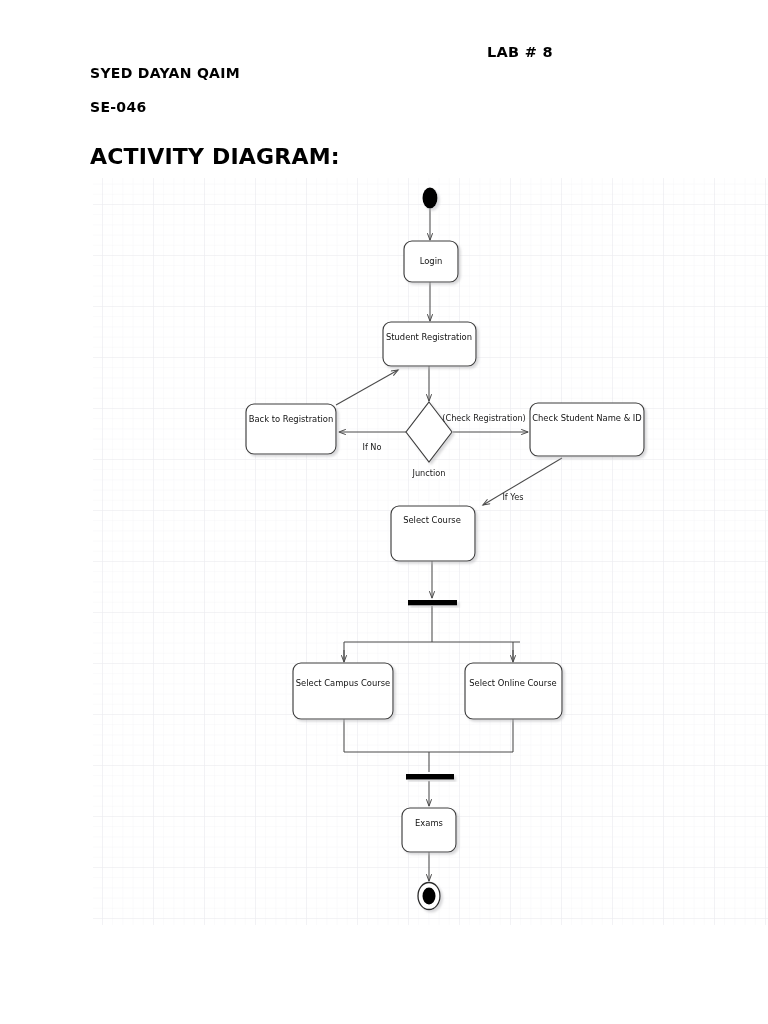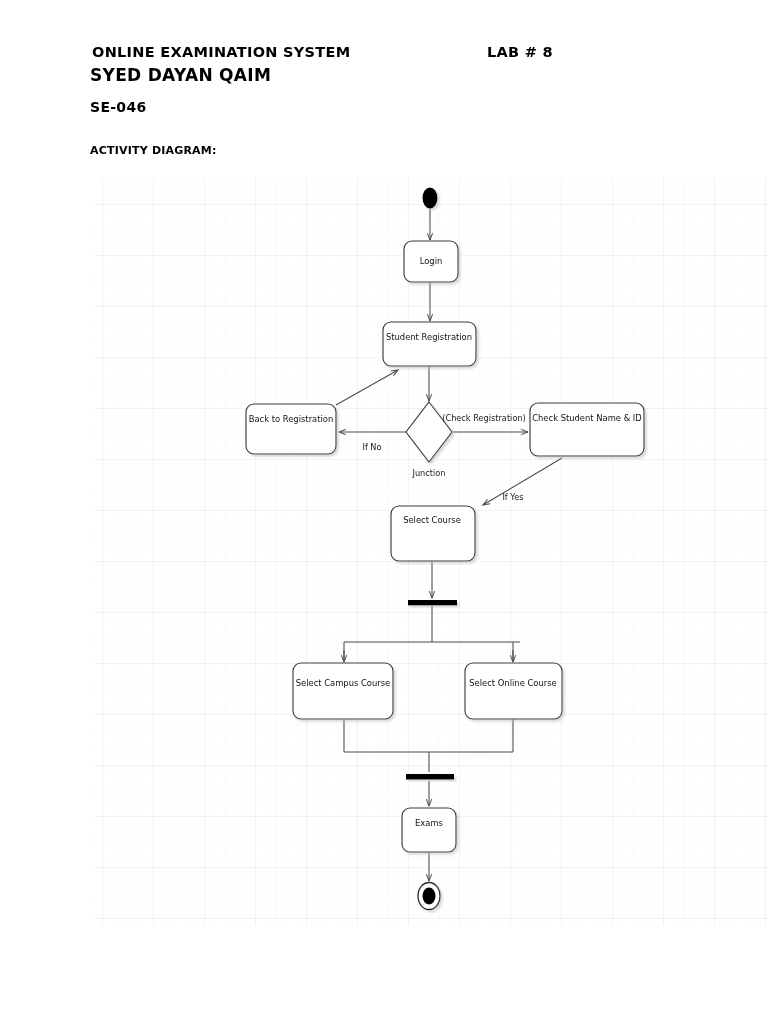--- a/index.html
+++ b/index.html
@@ -43,39 +43,39 @@
     font-size: 14.5px;
     font-weight: bold;
     letter-spacing: 0.3px;
     color: #000;
     white-space: nowrap;
     text-align: center;
   }
   .hdr-author {
     position: absolute;
     left: 90px; top: 65px;
-    font-size: 17px;
+    font-size: 14px;
     font-weight: bold;
     letter-spacing: 0.3px;
     color: #000;
     white-space: nowrap;
   }
   .hdr-code {
     position: absolute;
     left: 90px; top: 99px;
     font-size: 14px;
     font-weight: bold;
     letter-spacing: 0.3px;
     color: #000;
     white-space: nowrap;
   }
   .section-heading {
     position: absolute;
     left: 90px; top: 144px;
-    font-size: 11px;
+    font-size: 22px;
     font-weight: bold;
     letter-spacing: 0.2px;
     color: #000;
     white-space: nowrap;
   }
 
   
   .diagram-canvas {
     position: absolute;
     left: 0; top: 0;
@@ -100,21 +100,20 @@
     fill: #1a1a1a;
     text-anchor: middle;
     dominant-baseline: middle;
   }
 </style>
 </head>
 <body>
 
 <div class="doc-header">
   <div class="hdr-line1">
-    <span class="hdr-title">ONLINE EXAMINATION SYSTEM</span>
     <span class="hdr-lab">LAB # 8</span>
   </div>
   <div class="hdr-author">SYED DAYAN QAIM</div>
   <div class="hdr-code">SE-046</div>
   <div class="section-heading">ACTIVITY DIAGRAM:</div>
 </div>
 
 <div class="diagram-canvas">
   <svg class="diagram-svg" width="768" height="1024" viewBox="0 0 768 1024" xmlns="http://www.w3.org/2000/svg">
 

